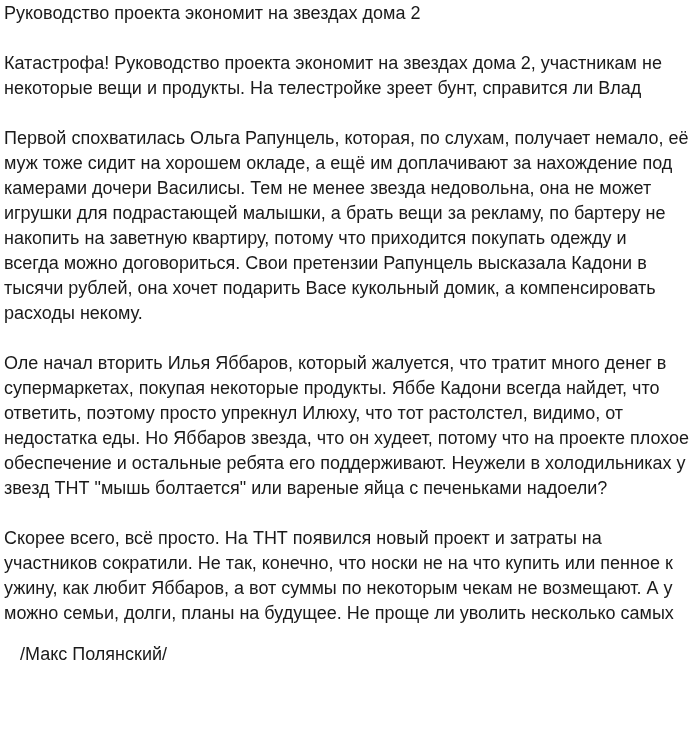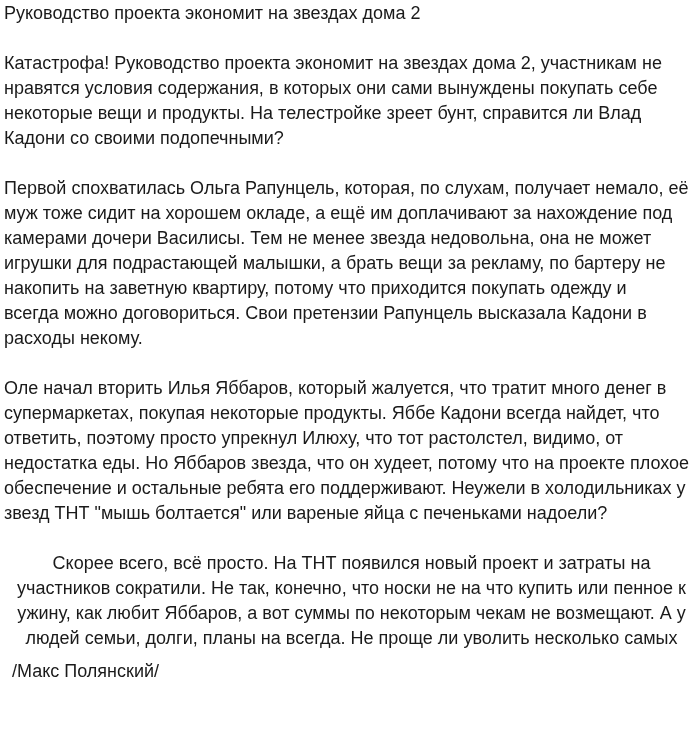--- a/index.html
+++ b/index.html
@@ -27,60 +27,58 @@
     .article .line {
       display: block;
       white-space: nowrap;
     }
     .article .title {
       margin: 0 0 25px 0;
       font-weight: normal;
       font-size: 18px;
     }
     .article .signature {
-      margin: 8px;
+      margin: 16px;
     }
     .article p.last {
       margin-bottom: 4px;
-      text-align: center;
     }
   </style>
 </head>
 <body>
 
 <div class="article">
   <div class="title">Руководство проекта экономит на звездах дома 2</div>
 
   <p>
     <span class="line">Катастрофа! Руководство проекта экономит на звездах дома 2, участникам не</span>
-    <span class="line">нравятся условия содержания, в которых они сами вынуждены покупать себе</span>
     <span class="line">некоторые вещи и продукты. На телестройке зреет бунт, справится ли Влад</span>
-    <span class="line">Кадони со своими подопечными?</span>
   </p>
 
   <p>
     <span class="line">Первой спохватилась Ольга Рапунцель, которая, по слухам, получает немало, её</span>
     <span class="line">муж тоже сидит на хорошем окладе, а ещё им доплачивают за нахождение под</span>
     <span class="line">камерами дочери Василисы. Тем не менее звезда недовольна, она не может</span>
     <span class="line">игрушки для подрастающей малышки, а брать вещи за рекламу, по бартеру не</span>
     <span class="line">накопить на заветную квартиру, потому что приходится покупать одежду и</span>
     <span class="line">всегда можно договориться. Свои претензии Рапунцель высказала Кадони в</span>
+    <span class="line">тысячи рублей, она хочет подарить Васе кукольный домик, а компенсировать</span>
     <span class="line">расходы некому.</span>
   </p>
 
   <p>
     <span class="line">Оле начал вторить Илья Яббаров, который жалуется, что тратит много денег в</span>
     <span class="line">супермаркетах, покупая некоторые продукты. Яббе Кадони всегда найдет, что</span>
     <span class="line">ответить, поэтому просто упрекнул Илюху, что тот растолстел, видимо, от</span>
     <span class="line">недостатка еды. Но Яббаров звезда, что он худеет, потому что на проекте плохое</span>
     <span class="line">обеспечение и остальные ребята его поддерживают. Неужели в холодильниках у</span>
     <span class="line">звезд ТНТ "мышь болтается" или вареные яйца с печеньками надоели?</span>
   </p>
 
   <p class="last">
     <span class="line">Скорее всего, всё просто. На ТНТ появился новый проект и затраты на</span>
     <span class="line">участников сократили. Не так, конечно, что носки не на что купить или пенное к</span>
     <span class="line">ужину, как любит Яббаров, а вот суммы по некоторым чекам не возмещают. А у</span>
-    <span class="line">людей семьи, долги, планы на всегда. Не проще ли уволить несколько самых</span>
+    <span class="line">можно семьи, долги, планы на будущее. Не проще ли уволить несколько самых</span>
   </p>
 
   <div class="signature">/Макс Полянский/</div>
 </div>
 
 </body></html>

